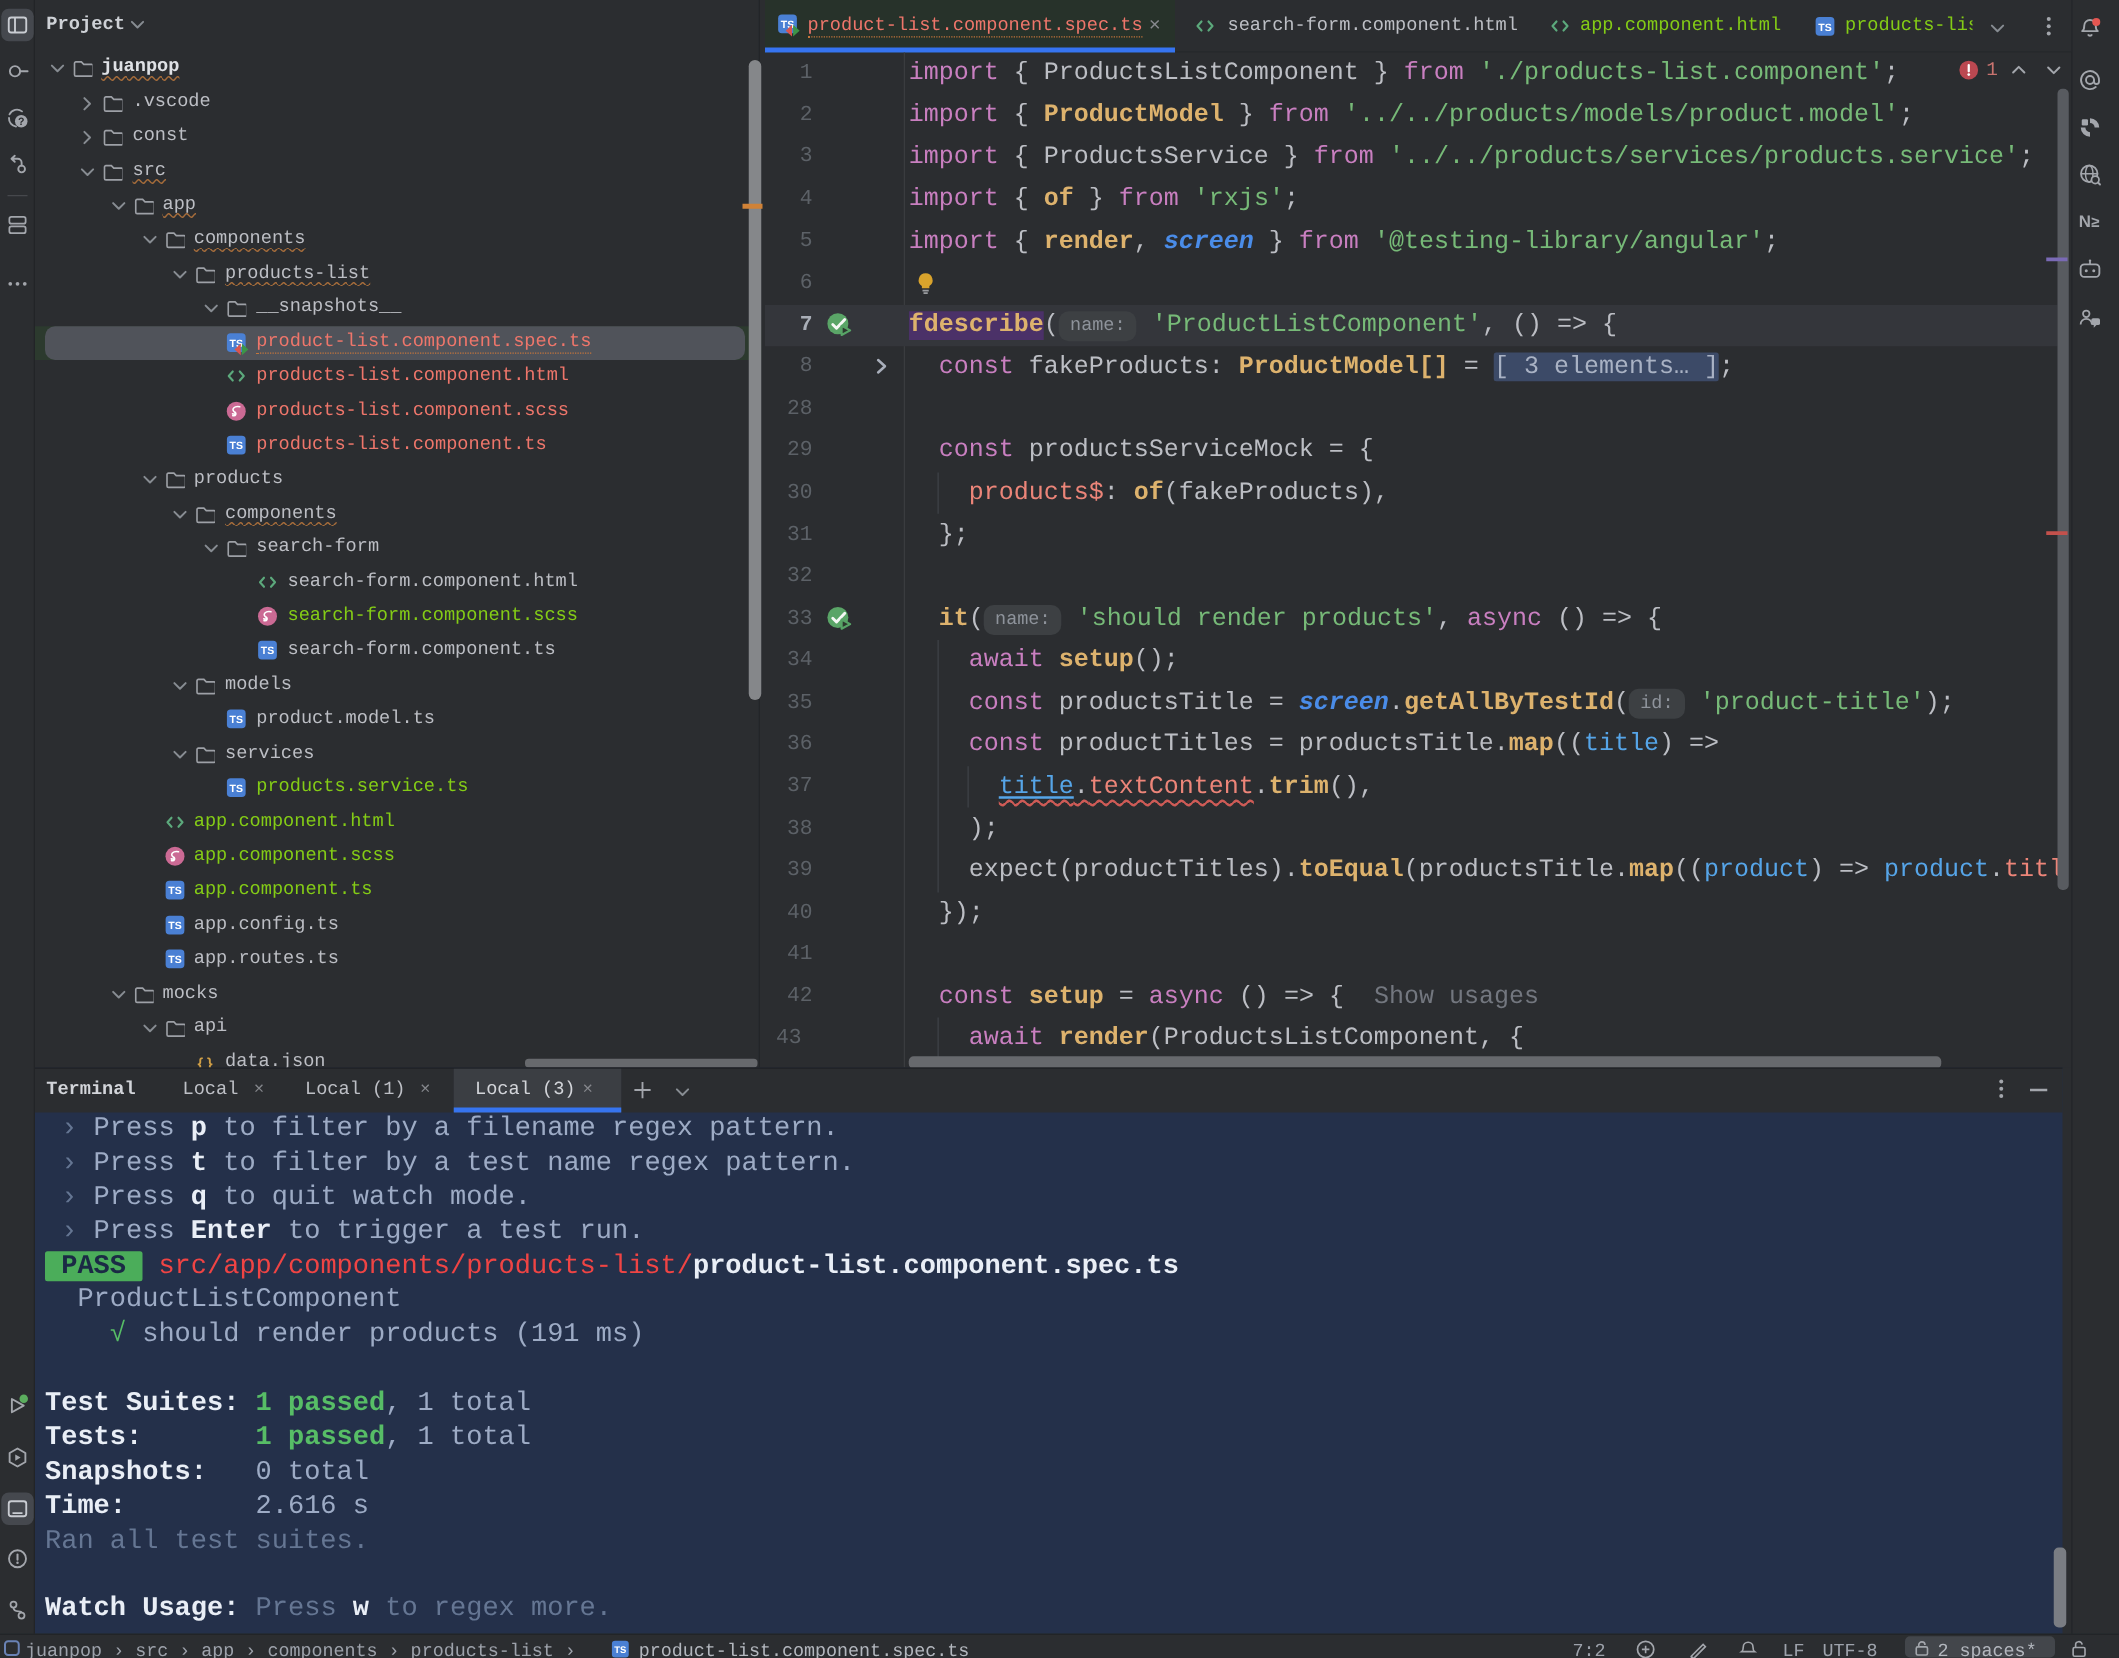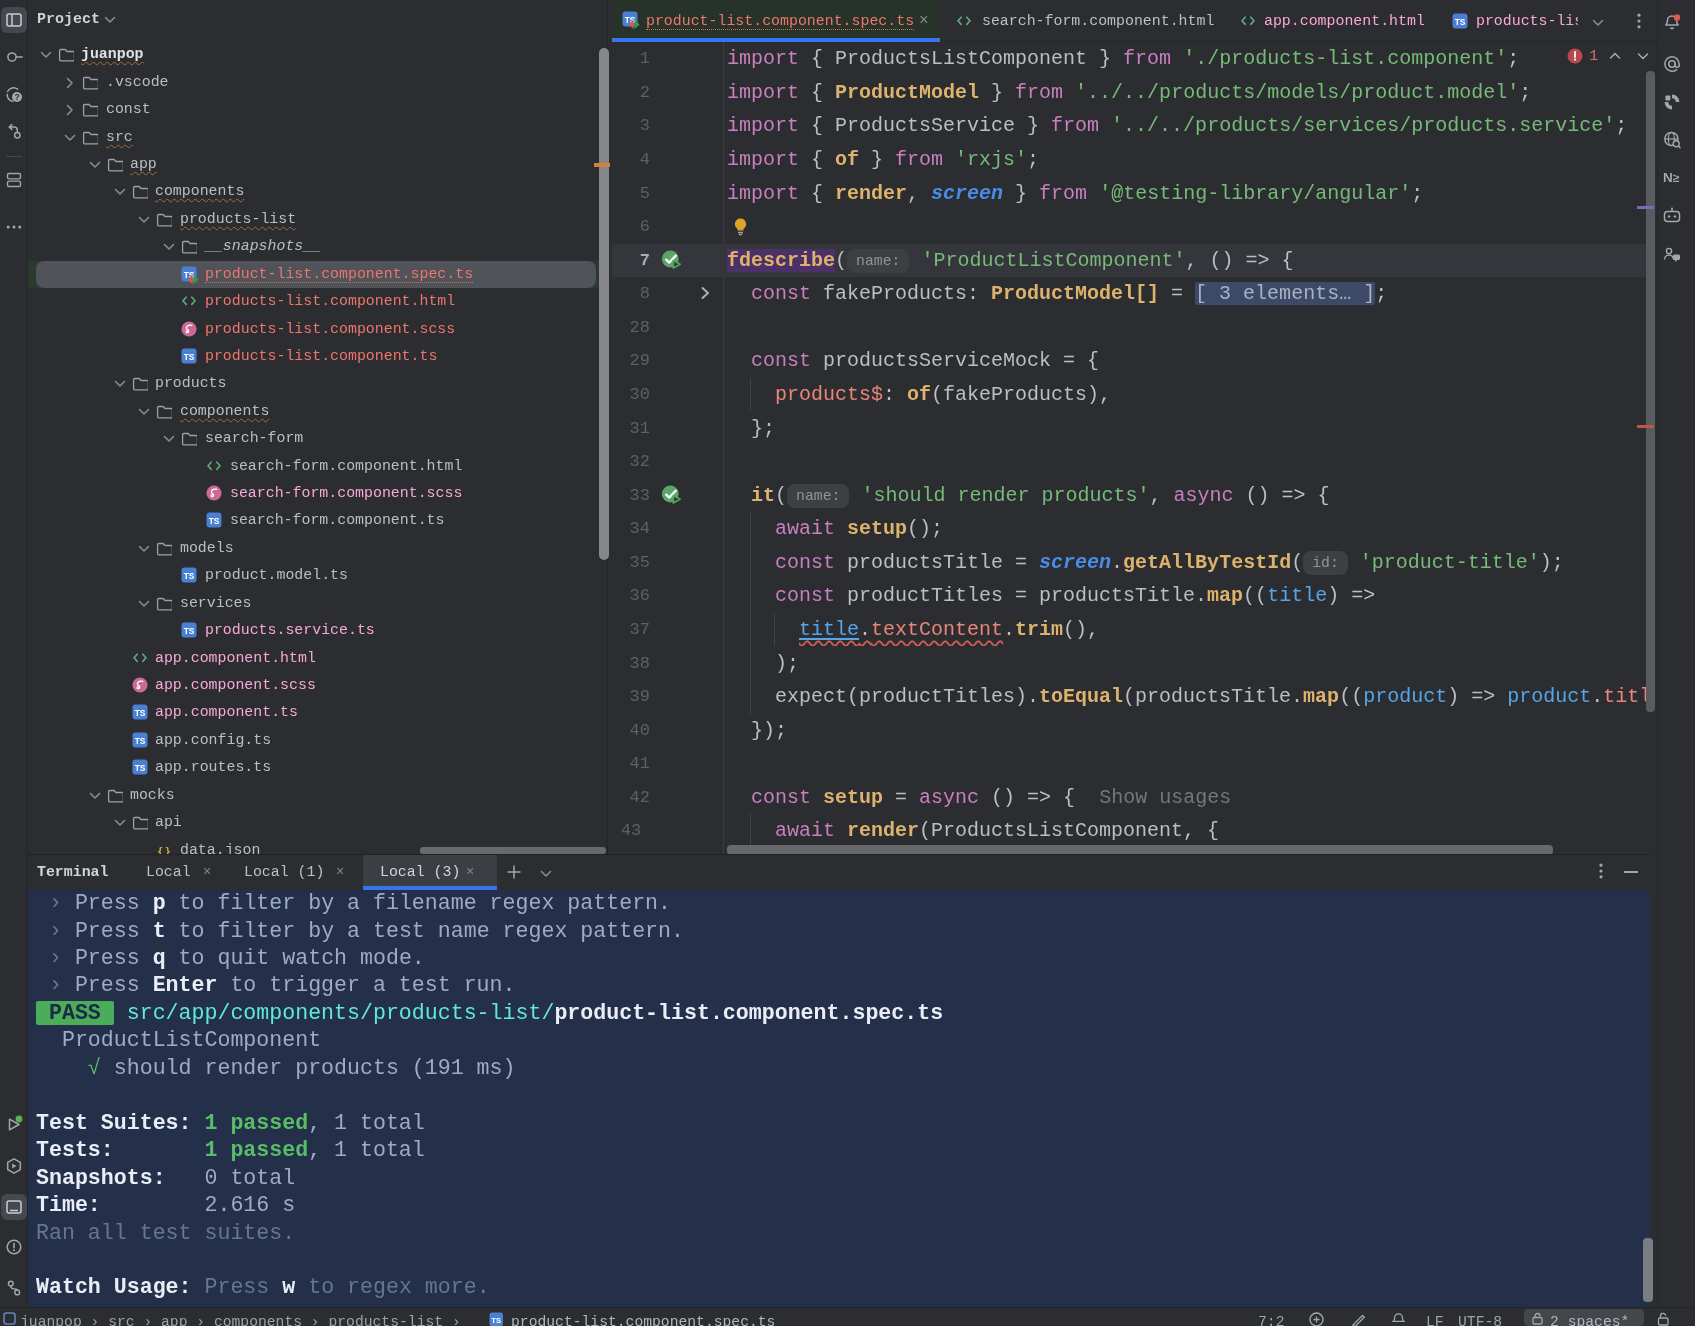--- a/index.html
+++ b/index.html
@@ -17,31 +17,31 @@
 .hl{background:#4b3168}
 .hint{display:inline-block;background:#3d4043;color:#8e939b;font-size:14.8px;line-height:24px;height:24px;border-radius:8px;padding:0 9px;vertical-align:1px}
 .fold{background:#3c4a67;color:#a9b2c4;border-radius:2px}
 .errw{text-decoration:underline wavy #cf5b56 1.5px;text-underline-offset:5px}
 .uln{text-decoration:underline;text-decoration-color:#56a5e8;text-underline-offset:3px}
 .num{position:absolute;width:38px;text-align:right;font-size:17px;line-height:33.57px;color:#5c6167}
 
 .trow{position:absolute;height:27.42px;width:584px;font-size:14.9px;line-height:27.42px;color:#bcbec4;white-space:pre}
 .tlb{position:absolute;top:0}
 .red{color:#ee766b}
-.teal{color:#f9a8d4}
+.teal{color:#84cc16}
 .grey{color:#6e7278}
 .ow{text-decoration:underline wavy #a66c3a 1px;text-underline-offset:3px}
 .od{border-bottom:1.6px dotted #c4763b}
 
 .tl{position:absolute;white-space:pre;font-size:21.6px;line-height:27.46px;color:#9dabc5}
 .tw{color:#e9eef6;font-weight:bold}
 .tg{color:#57bd66;font-weight:bold}
 .tgr{color:#657693}
 .tpass{background:#4bad5a;color:#1b2a45;font-weight:bold;border-radius:2px}
-.tpath{color:#5eead4}
+.tpath{color:#ef4444}
 
 .tab{position:absolute;font-size:14.9px;line-height:42px;white-space:pre}
 .st{position:absolute;font-size:14.7px;line-height:20px;color:#9da2ab;white-space:pre}
 svg{display:block}
 </style></head><body>
 <svg width="0" height="0" style="position:absolute">
     <defs>
 <g id="folder">
         <path d="M1.6 3.6 c0-.6 .5-1.1 1.1-1.1 h4.4 l1.9 2 h6.3 c.6 0 1.1 .5 1.1 1.1 v7.2 c0 .6-.5 1.1-1.1 1.1 H2.7 c-.6 0-1.1-.5-1.1-1.1 z" fill="none" stroke="#9da0a6" stroke-width="1.3"></path>
       </g>
@@ -248,21 +248,21 @@
       </svg></div><div class="tlb" style="left:155px;"><span class="ow">components</span></div></div>
 <div class="trow" style="left:0;top:205.8px"><div class="tlb" style="left:138px;top:8px"><svg width="12" height="12">
         <use href="#chevD"></use>
       </svg></div><div class="tlb" style="left:156px;top:6px"><svg width="16" height="18">
         <use href="#folder"></use>
       </svg></div><div class="tlb" style="left:180px;"><span class="ow">products-list</span></div></div>
 <div class="trow" style="left:0;top:233.2px"><div class="tlb" style="left:163px;top:8px"><svg width="12" height="12">
         <use href="#chevD"></use>
       </svg></div><div class="tlb" style="left:181px;top:6px"><svg width="16" height="18">
         <use href="#folder"></use>
-      </svg></div><div class="tlb" style="left:205px;font-style:italic;">__snapshots__</div></div>
+      </svg></div><div class="tlb" style="left:205px;">__snapshots__</div></div>
 <div class="a" style="left:28px;top:260.7px;width:581px;height:27.42px;background:#2c3a2e"></div>
 <div class="a" style="left:36px;top:260.7px;width:560px;height:27.42px;background:#50535a;border-radius:8px"></div>
 <div class="trow" style="left:0;top:260.7px"><div class="tlb" style="left:181px;top:5px"><svg width="20" height="22">
         <use href="#tsspec"></use>
       </svg></div><div class="tlb red" style="left:205px;"><span class="od">product-list.component.spec.ts</span></div></div>
 <div class="trow" style="left:0;top:288.1px"><div class="tlb" style="left:181px;top:5px"><svg width="16" height="18">
         <use href="#htmlic"></use>
       </svg></div><div class="tlb red" style="left:205px;">products-list.component.html</div></div>
 <div class="trow" style="left:0;top:315.5px"><div class="tlb" style="left:181px;top:5px"><svg width="16" height="18">
         <use href="#scssic"></use>

